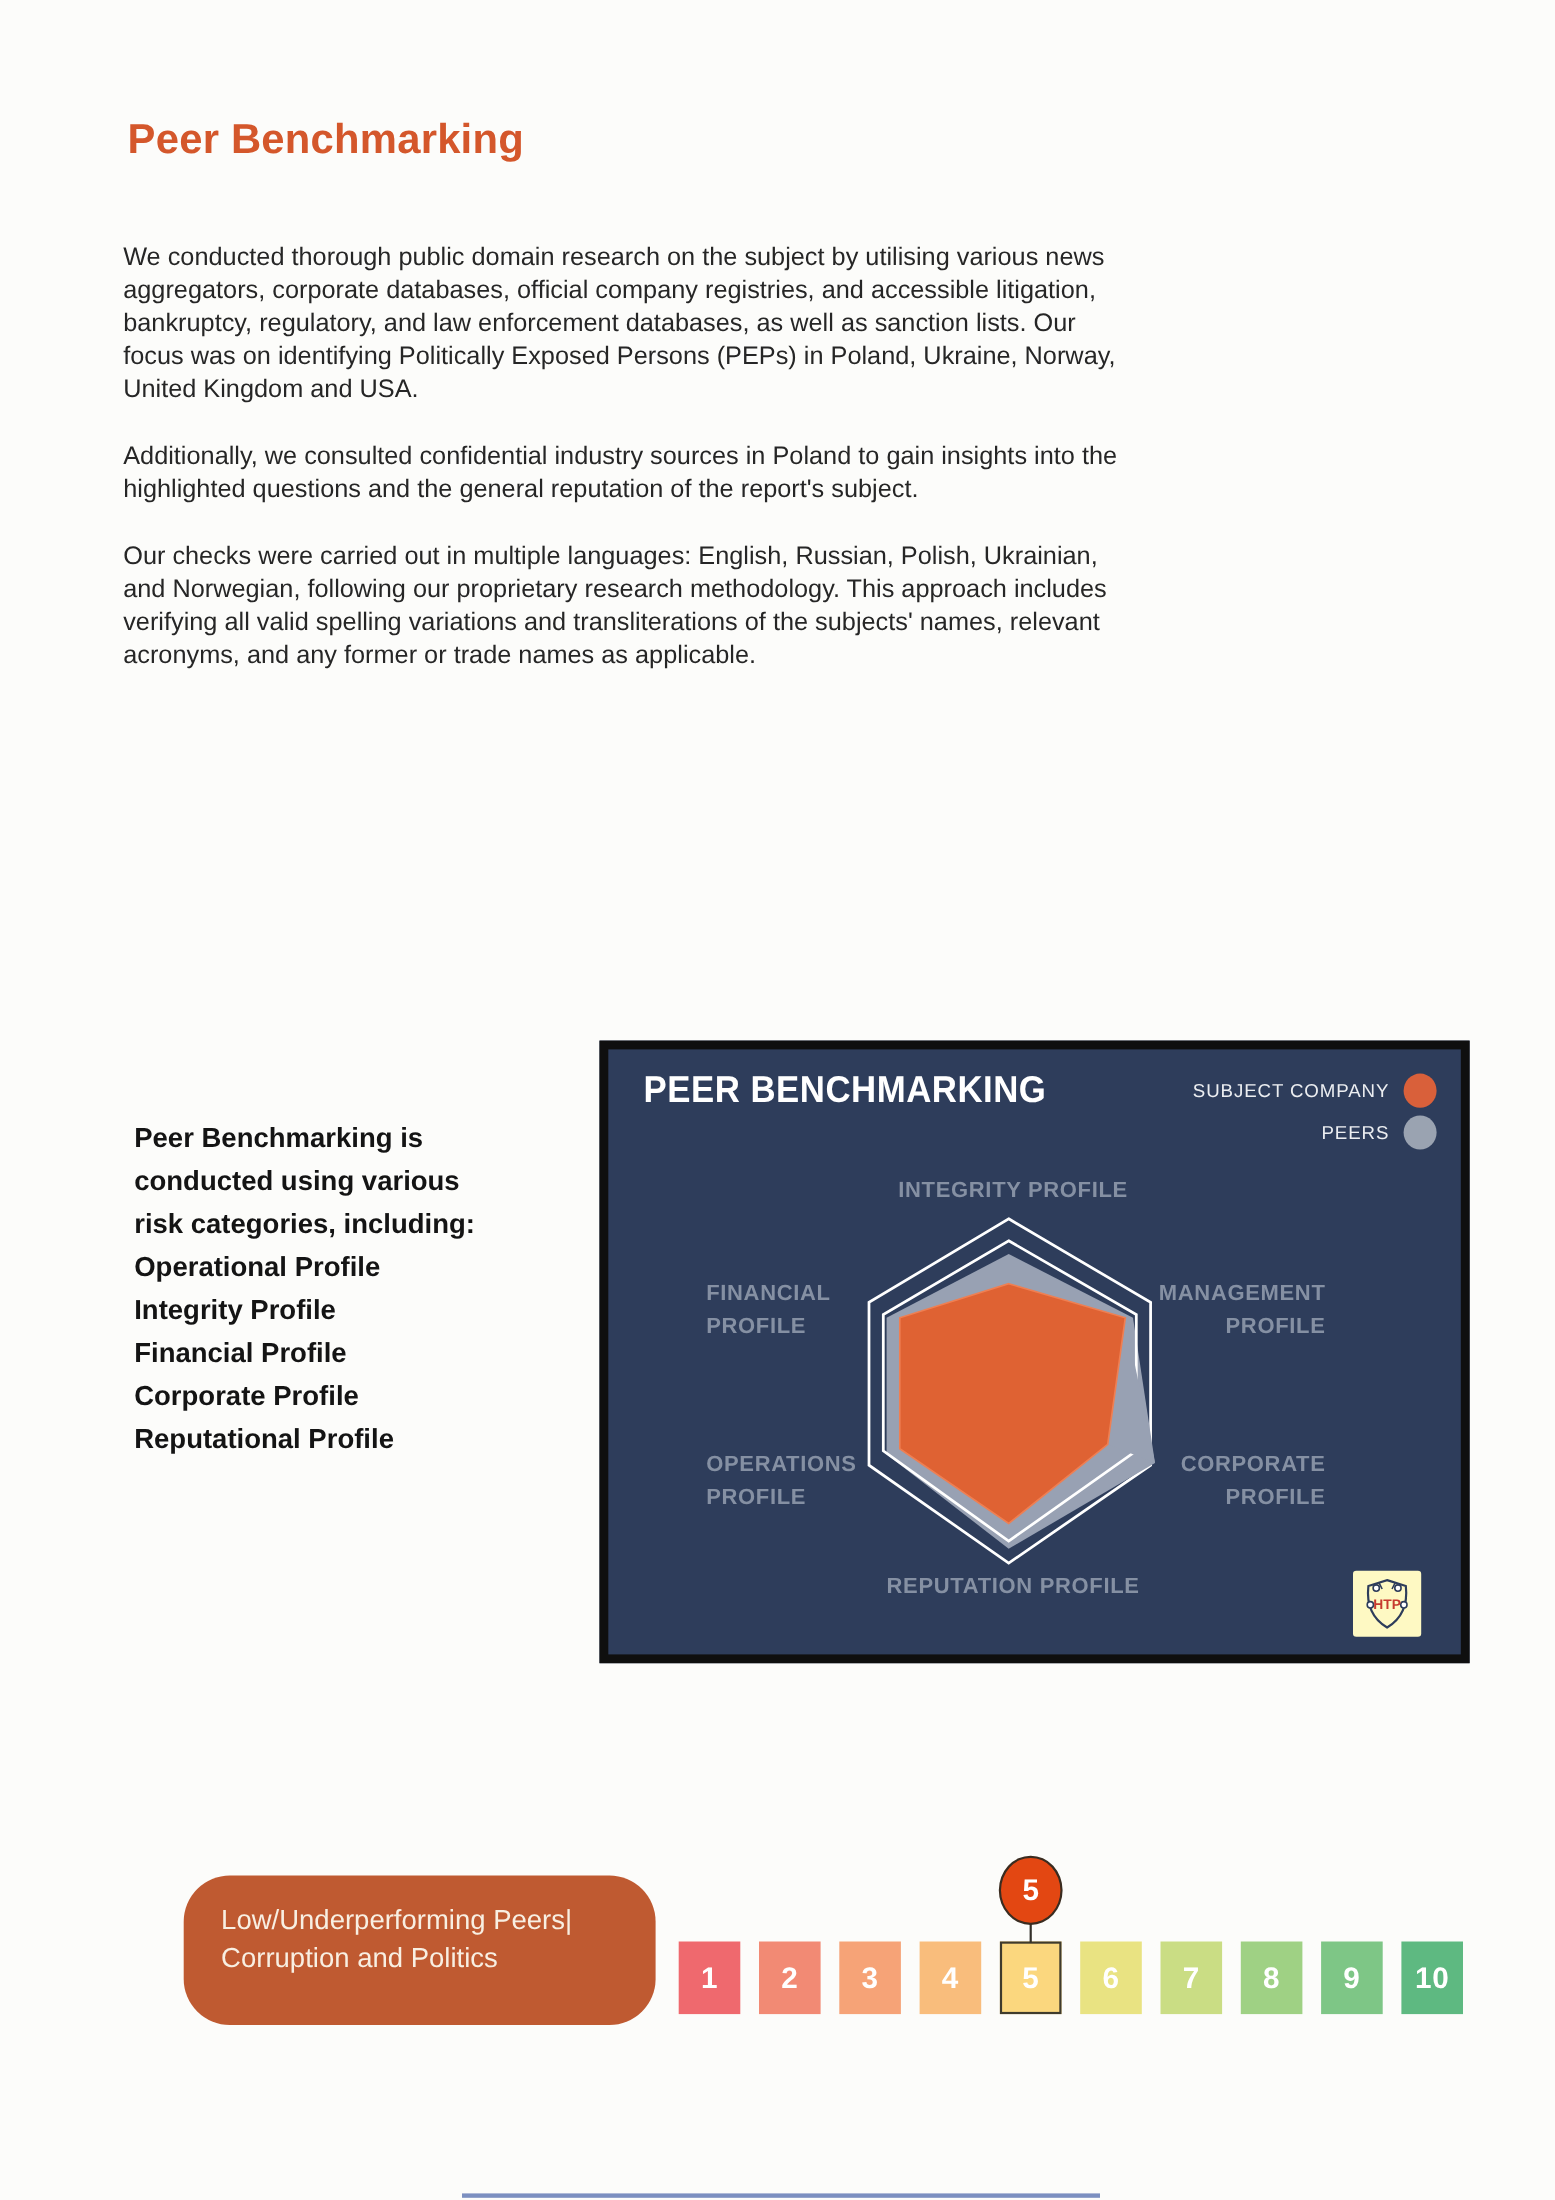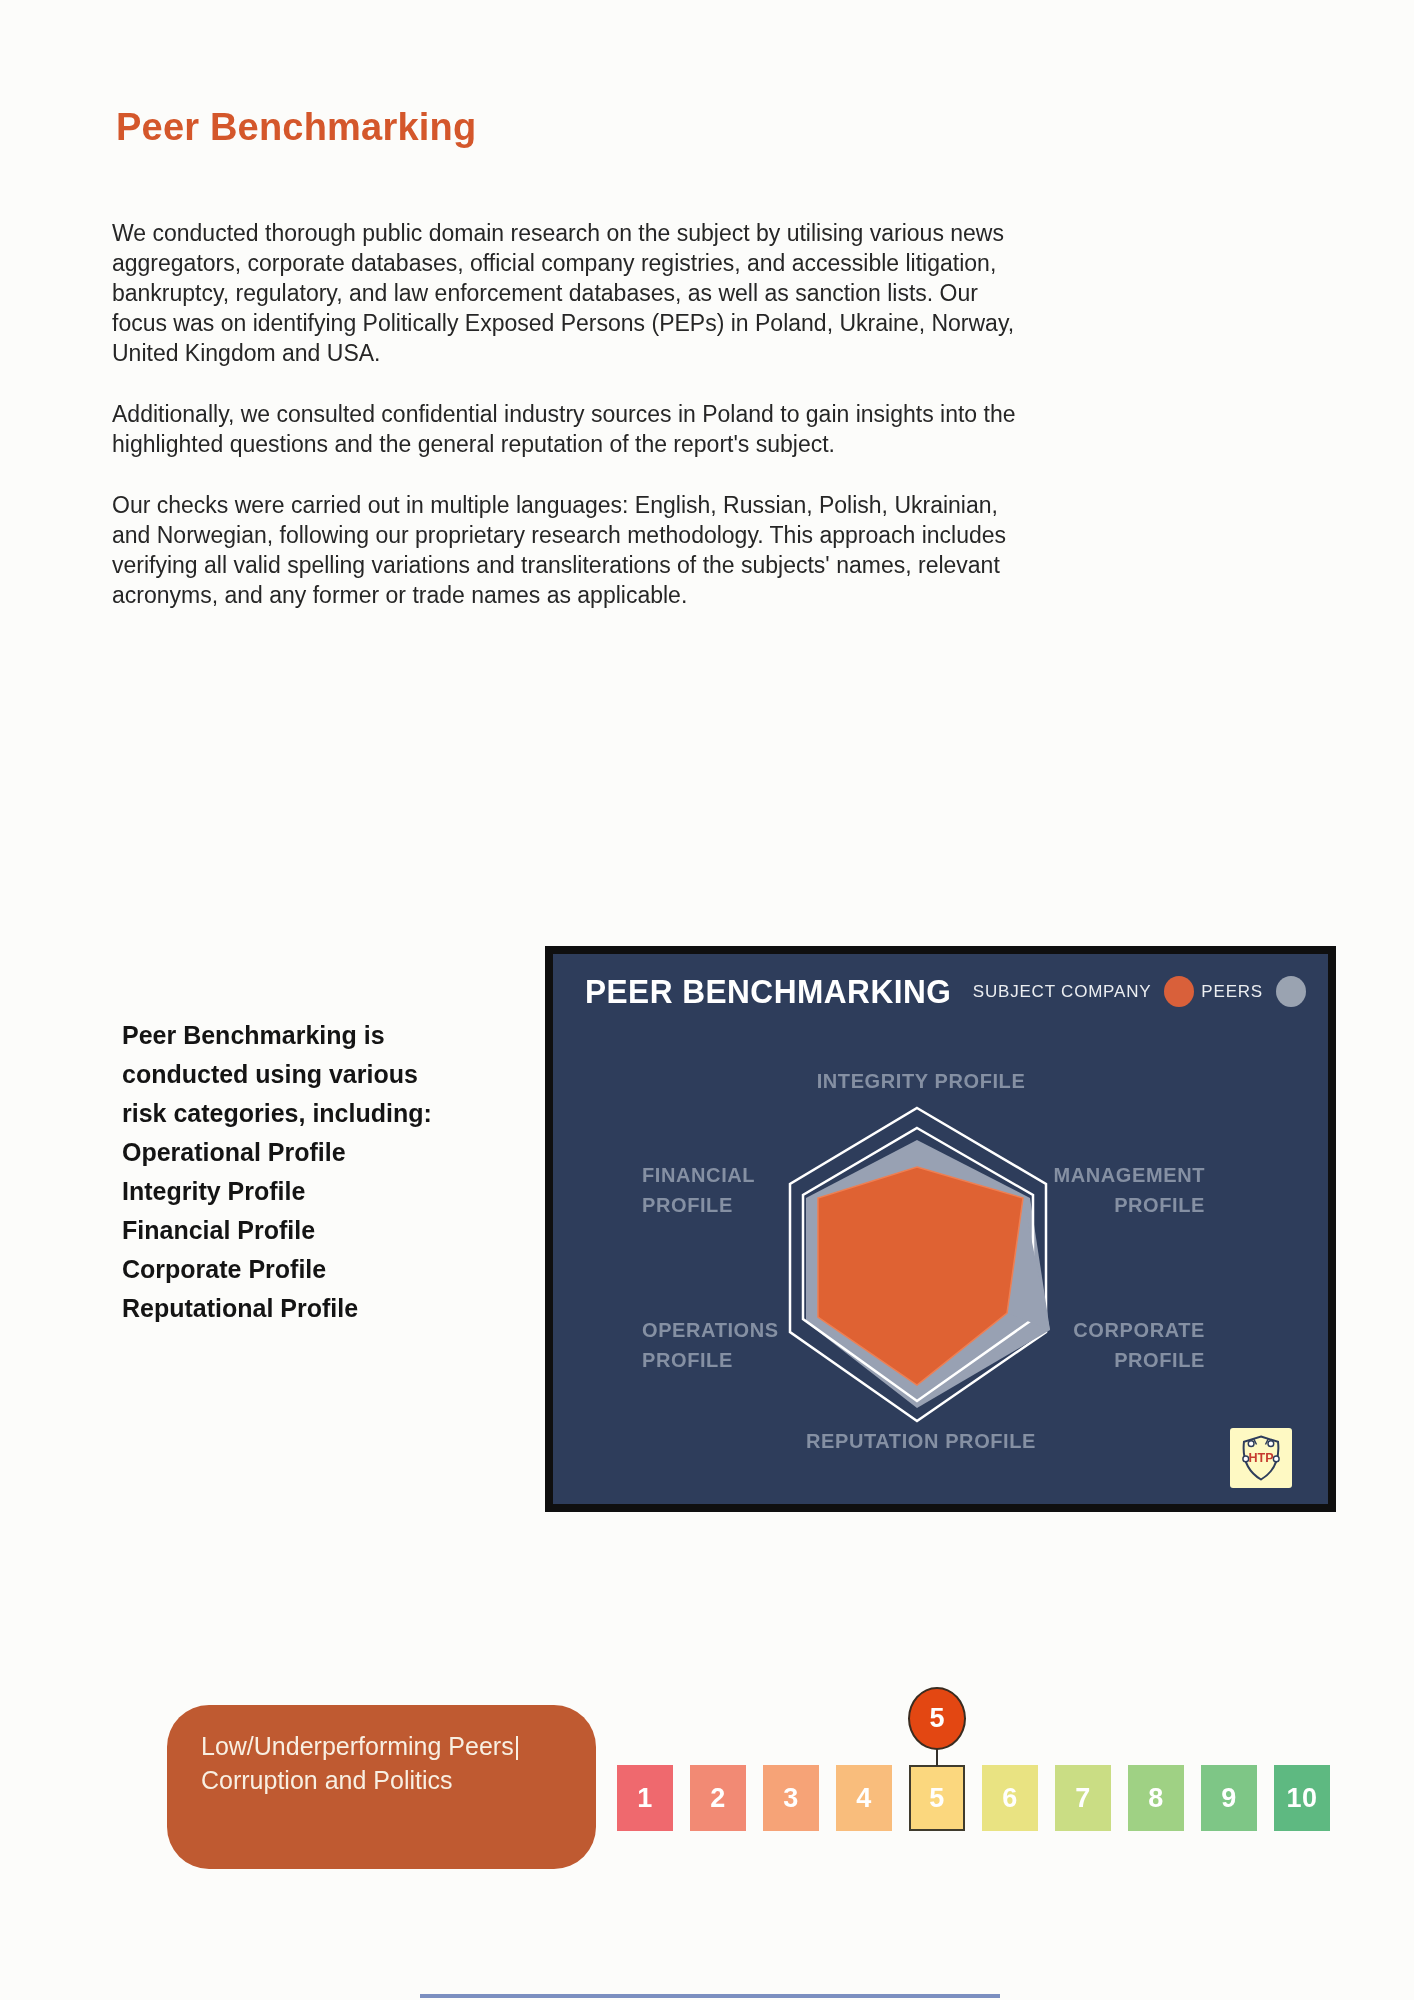--- a/index.html
+++ b/index.html
@@ -28,21 +28,21 @@
     position:absolute; left:545px; top:946px; width:791px; height:566px;
     background:#2e3d5b; border:8px solid #0f0f0f;
   }
   .panel-title {
     position:absolute; left:32px; top:18px;
     font-size:34px; font-weight:bold; color:#ffffff; letter-spacing:0.5px;
     transform:scaleX(0.93); transform-origin:left center; white-space:nowrap;
   }
   .legend {
     position:absolute; right:22px; top:22px;
-    display:flex; flex-direction:row; gap:7px; align-items:flex-end;
+    display:flex; flex-direction:column; gap:7px; align-items:flex-end;
   }
   .legend-row { display:flex; align-items:center; gap:13px; }
   .legend-label { color:#eceef1; font-size:17px; letter-spacing:0.8px; }
   .legend-dot { width:30px; height:31px; border-radius:50%; }
   .radar-svg { position:absolute; left:0; top:0; }
   .axis-label {
     fill:#8590a3; font-size:20px; font-weight:bold; letter-spacing:0.6px;
     font-family:"Liberation Sans", sans-serif;
   }
   .htp-logo {
@@ -59,21 +59,21 @@
   }
   .scale-cell.selected { border:2px solid #3f3b2d; }
   .marker-line { position:absolute; left:936px; top:1748px; width:2px; height:18px; background:#33302a; }
   .marker {
     position:absolute; left:908px; top:1687px; width:58px; height:63px;
     border-radius:50%; border:2px solid #3a2c20;
     display:flex; align-items:center; justify-content:center;
     color:#fff; font-size:27px; font-weight:bold;
   }
   .callout {
-    position:absolute; left:167px; top:1705px; width:429px; height:164px;
+    position:absolute; left:167px; top:1705px; width:429px; height:136px;
     border-radius:42px; padding:24px 34px;
     color:#f8efe2; font-size:25px; line-height:34px;
   }
   .footer-line {
     position:absolute; left:420px; top:1994px; width:580px; height:4px;
     background:#7c8fc0;
   }
 </style>
 </head>
 <body>

